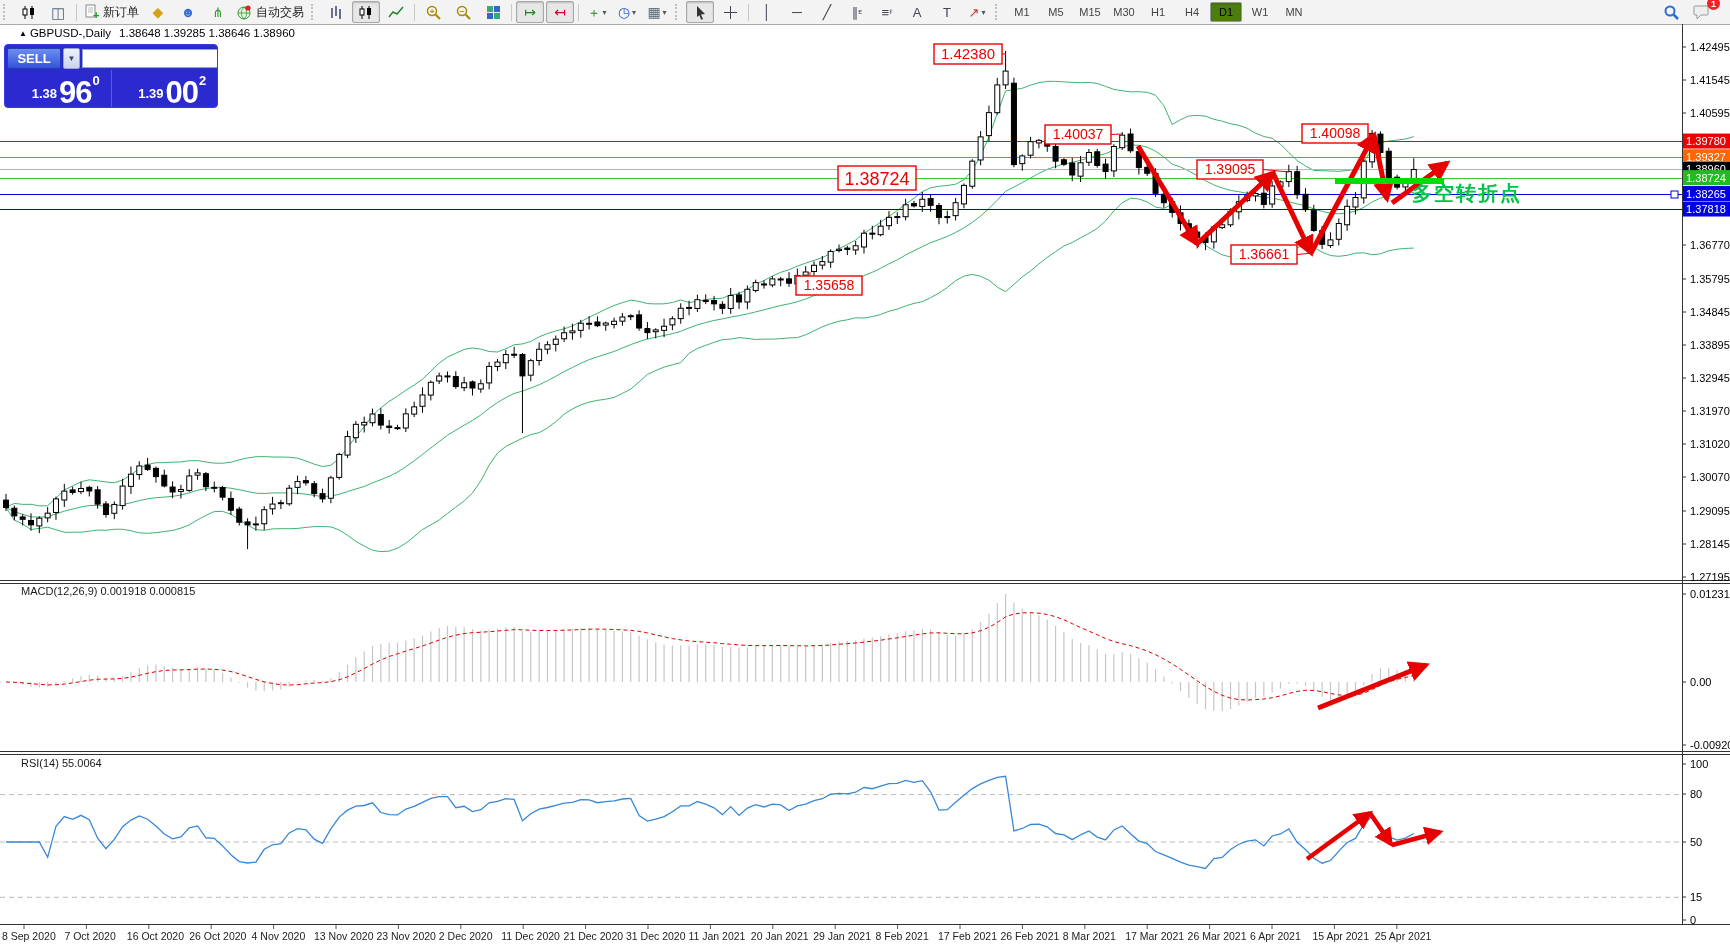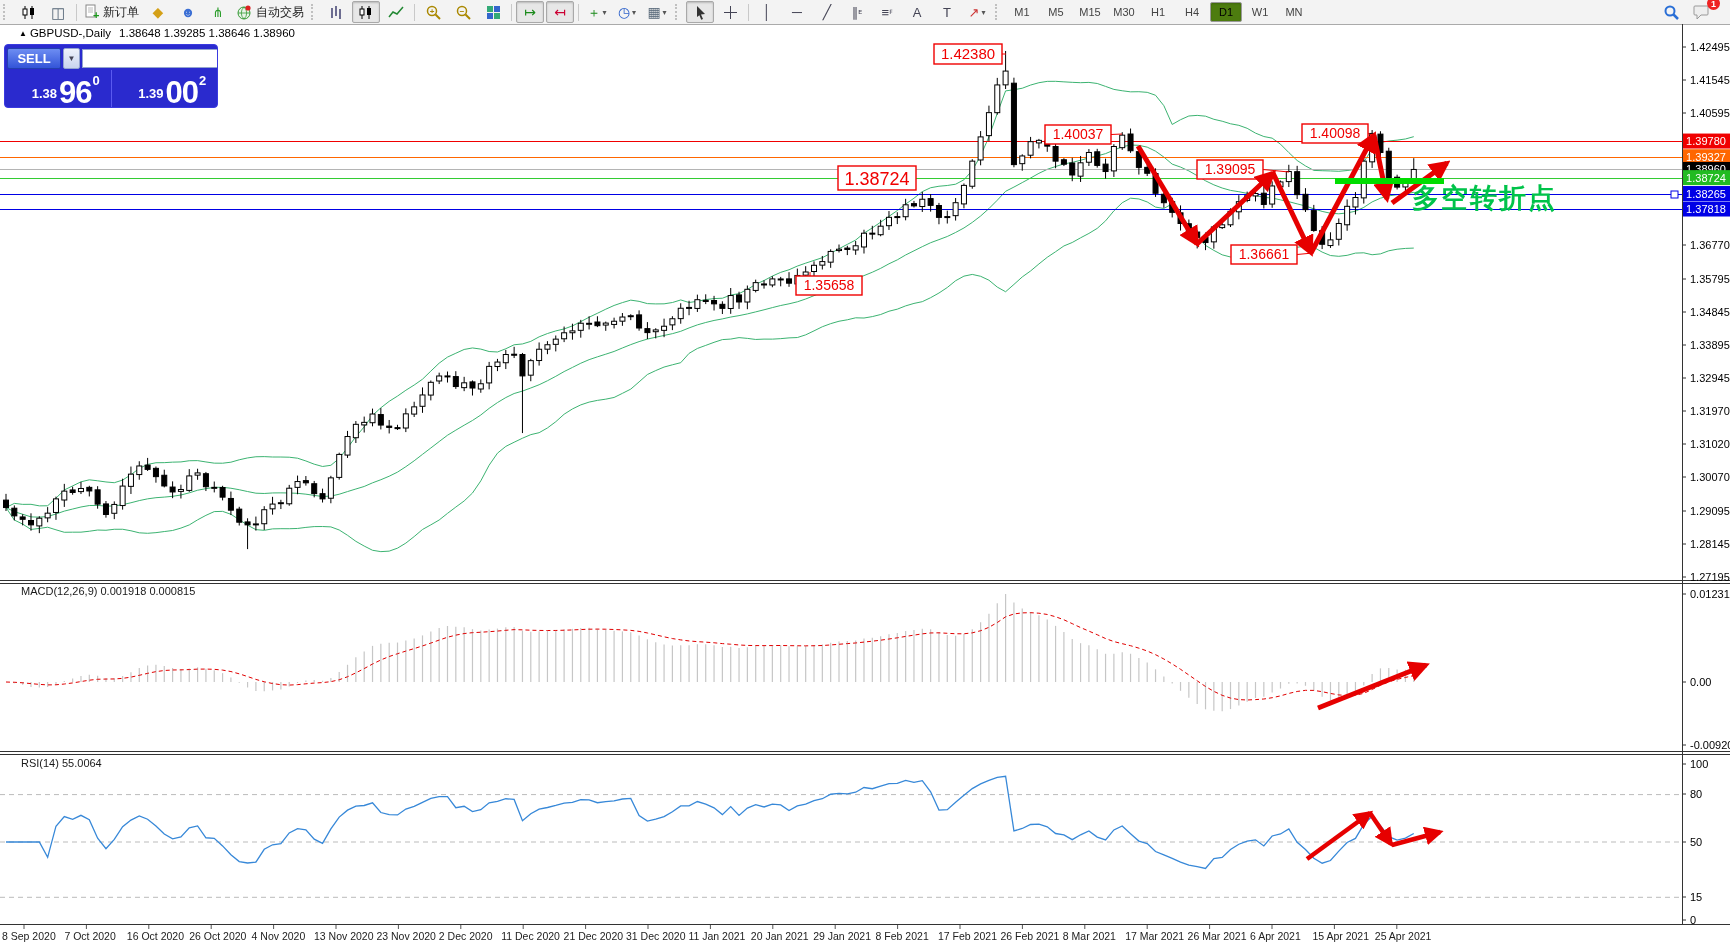--- a/index.html
+++ b/index.html
@@ -38,21 +38,21 @@
           font-family:"Liberation Sans",sans-serif;}
   #tp-row2{display:flex;height:37px;}
   .tp-half{flex:1;display:flex;align-items:flex-end;justify-content:center;padding-bottom:2px;color:#fff;}
   .tp-half.right{border-left:1px solid #5a5af0;}
   .tp-small{font-size:13px;font-weight:bold;margin:0 2px 4px 16px;}
   .tp-big{font-size:31px;font-weight:bold;line-height:.82;letter-spacing:-1px;}
   .tp-sup{font-size:13px;font-weight:bold;align-self:flex-start;margin-top:3px;margin-left:1px;}
   .ind-label{position:absolute;font-size:11px;color:#1a1a1a;z-index:4;margin-left:17px;}
   #macd-label{left:4px;top:585px;}
   #rsi-label{left:4px;top:757px;}
-  #note-text{position:absolute;left:1412px;top:180px;font-size:27px;font-weight:bold;color:#00c34a;
+  #note-text{position:absolute;left:1412px;top:180px;font-size:20px;font-weight:bold;color:#00c34a;
              z-index:5;letter-spacing:2px;white-space:nowrap;}
   svg{font-family:"Liberation Sans",sans-serif;}
   #svg{position:absolute;left:0;top:0;z-index:1;}
 </style>
 </head>
 <body>
 
 <div id="app">
 
   <div id="toolbar">

